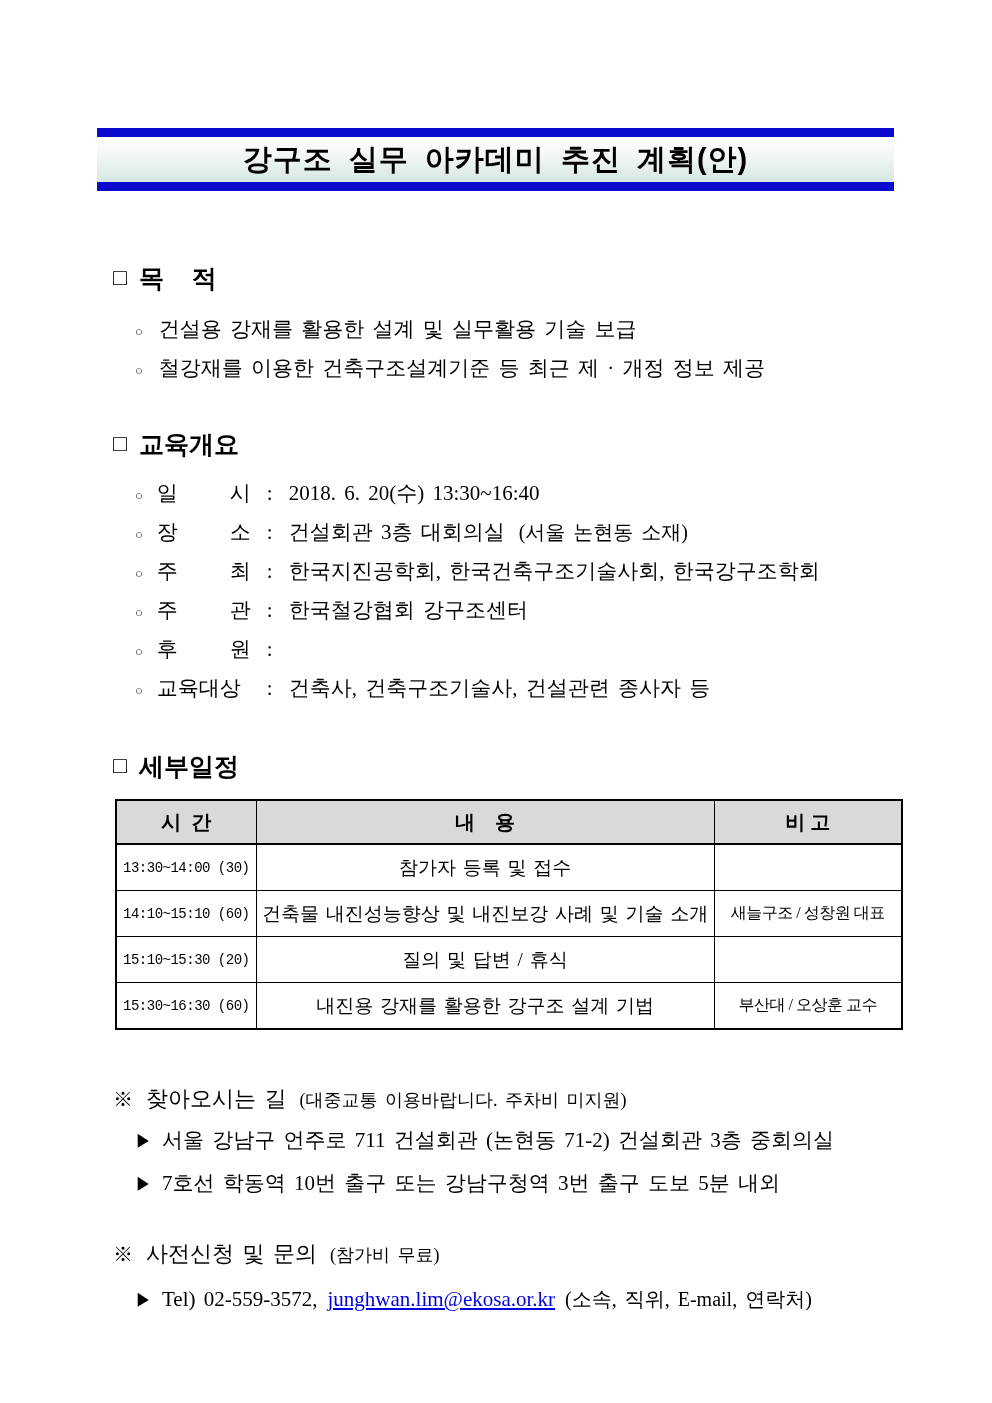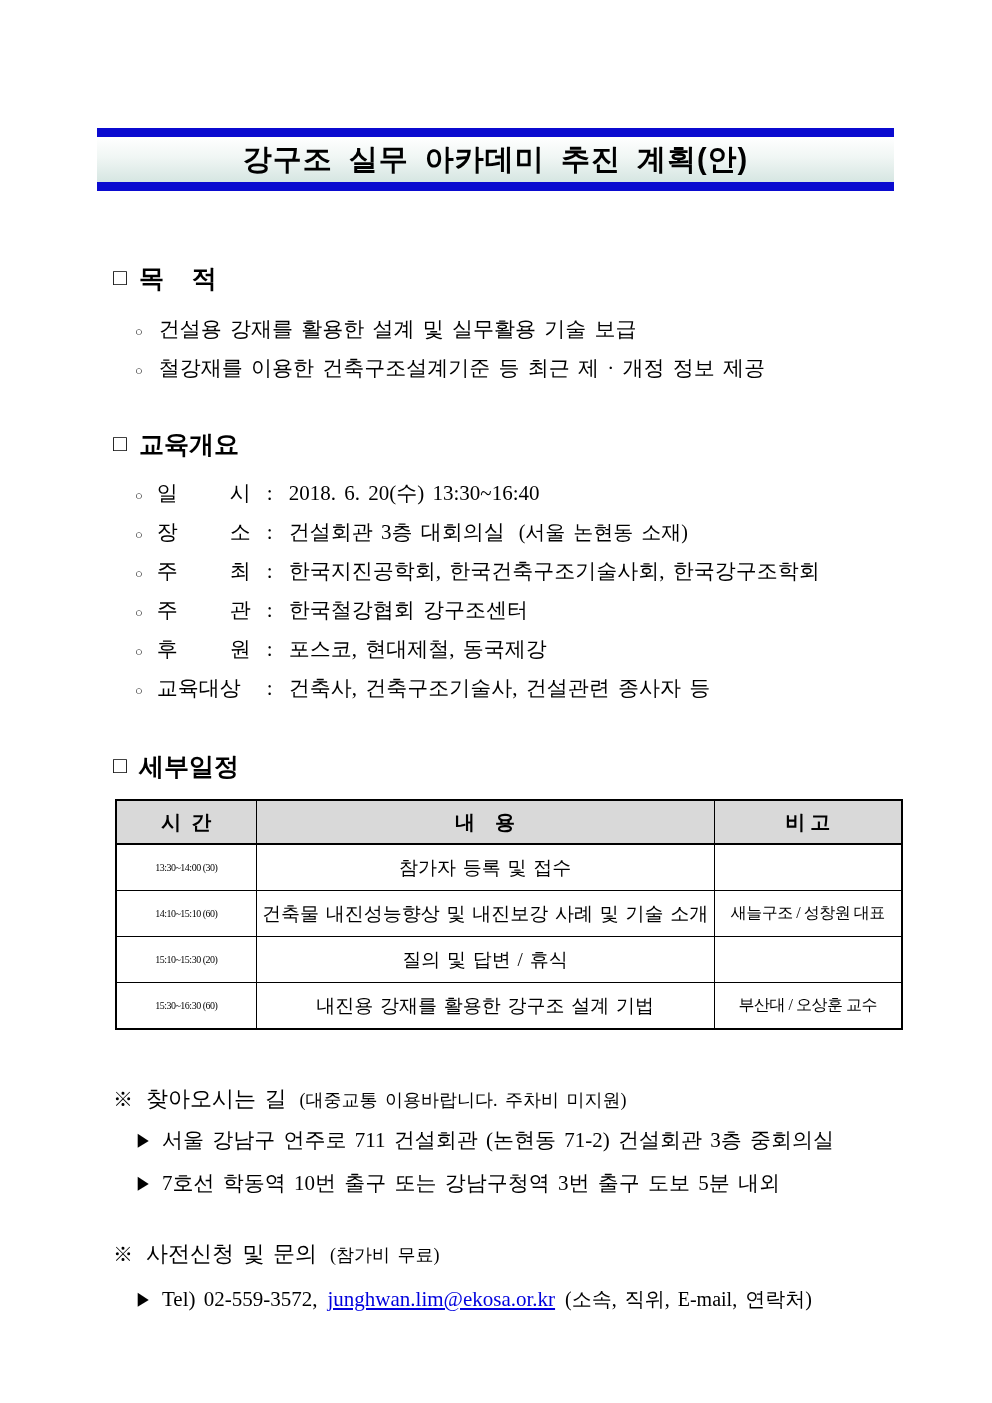--- a/index.html
+++ b/index.html
@@ -73,21 +73,21 @@
   }
   .sched-table th {
     background: #d9d9d9;
     height: 40px; font-size: 20px; font-weight: bold;
     border-bottom: 2px solid #000;
   }
   .sched-table td { height: 43px; }
   .col-time  { width: 140px; }
   .col-cont  { width: 458px; }
   .col-note  { width: 188px; }
-  .cell-time { font-size: 10px; letter-spacing: -0.5px; }
+  .cell-time { font-size: 14px; letter-spacing: -0.5px; font-family: Liberation Mono, monospace; }
   .cell-cont { font-size: 19px; word-spacing: 2px; }
   .cell-note { font-size: 16px; letter-spacing: -0.5px; }
 
   
   .note-sec { margin-left: 113px; margin-right: 80px; }
   .note-head {
     display: flex; align-items: baseline; gap: 13px;
     font-size: 22px; line-height: 30px; word-spacing: 3px;
   }
   .ref-marker { font-size: 20px; }
@@ -157,21 +157,20 @@
       <div class="ov-item">
         <span class="circ-marker">○</span>
         <span class="ov-label">주 관</span>
         <span class="ov-colon">:</span>
         <span>한국철강협회 강구조센터</span>
       </div>
       <div class="ov-item">
         <span class="circ-marker">○</span>
         <span class="ov-label">후 원</span>
         <span class="ov-colon">:</span>
-        <span>포스코, 현대제철, 동국제강</span>
       </div>
       <div class="ov-item">
         <span class="circ-marker">○</span>
         <span class="ov-label">교육대상</span>
         <span class="ov-colon">:</span>
         <span>건축사, 건축구조기술사, 건설관련 종사자 등</span>
       </div>
     </div>
   </div>
 

